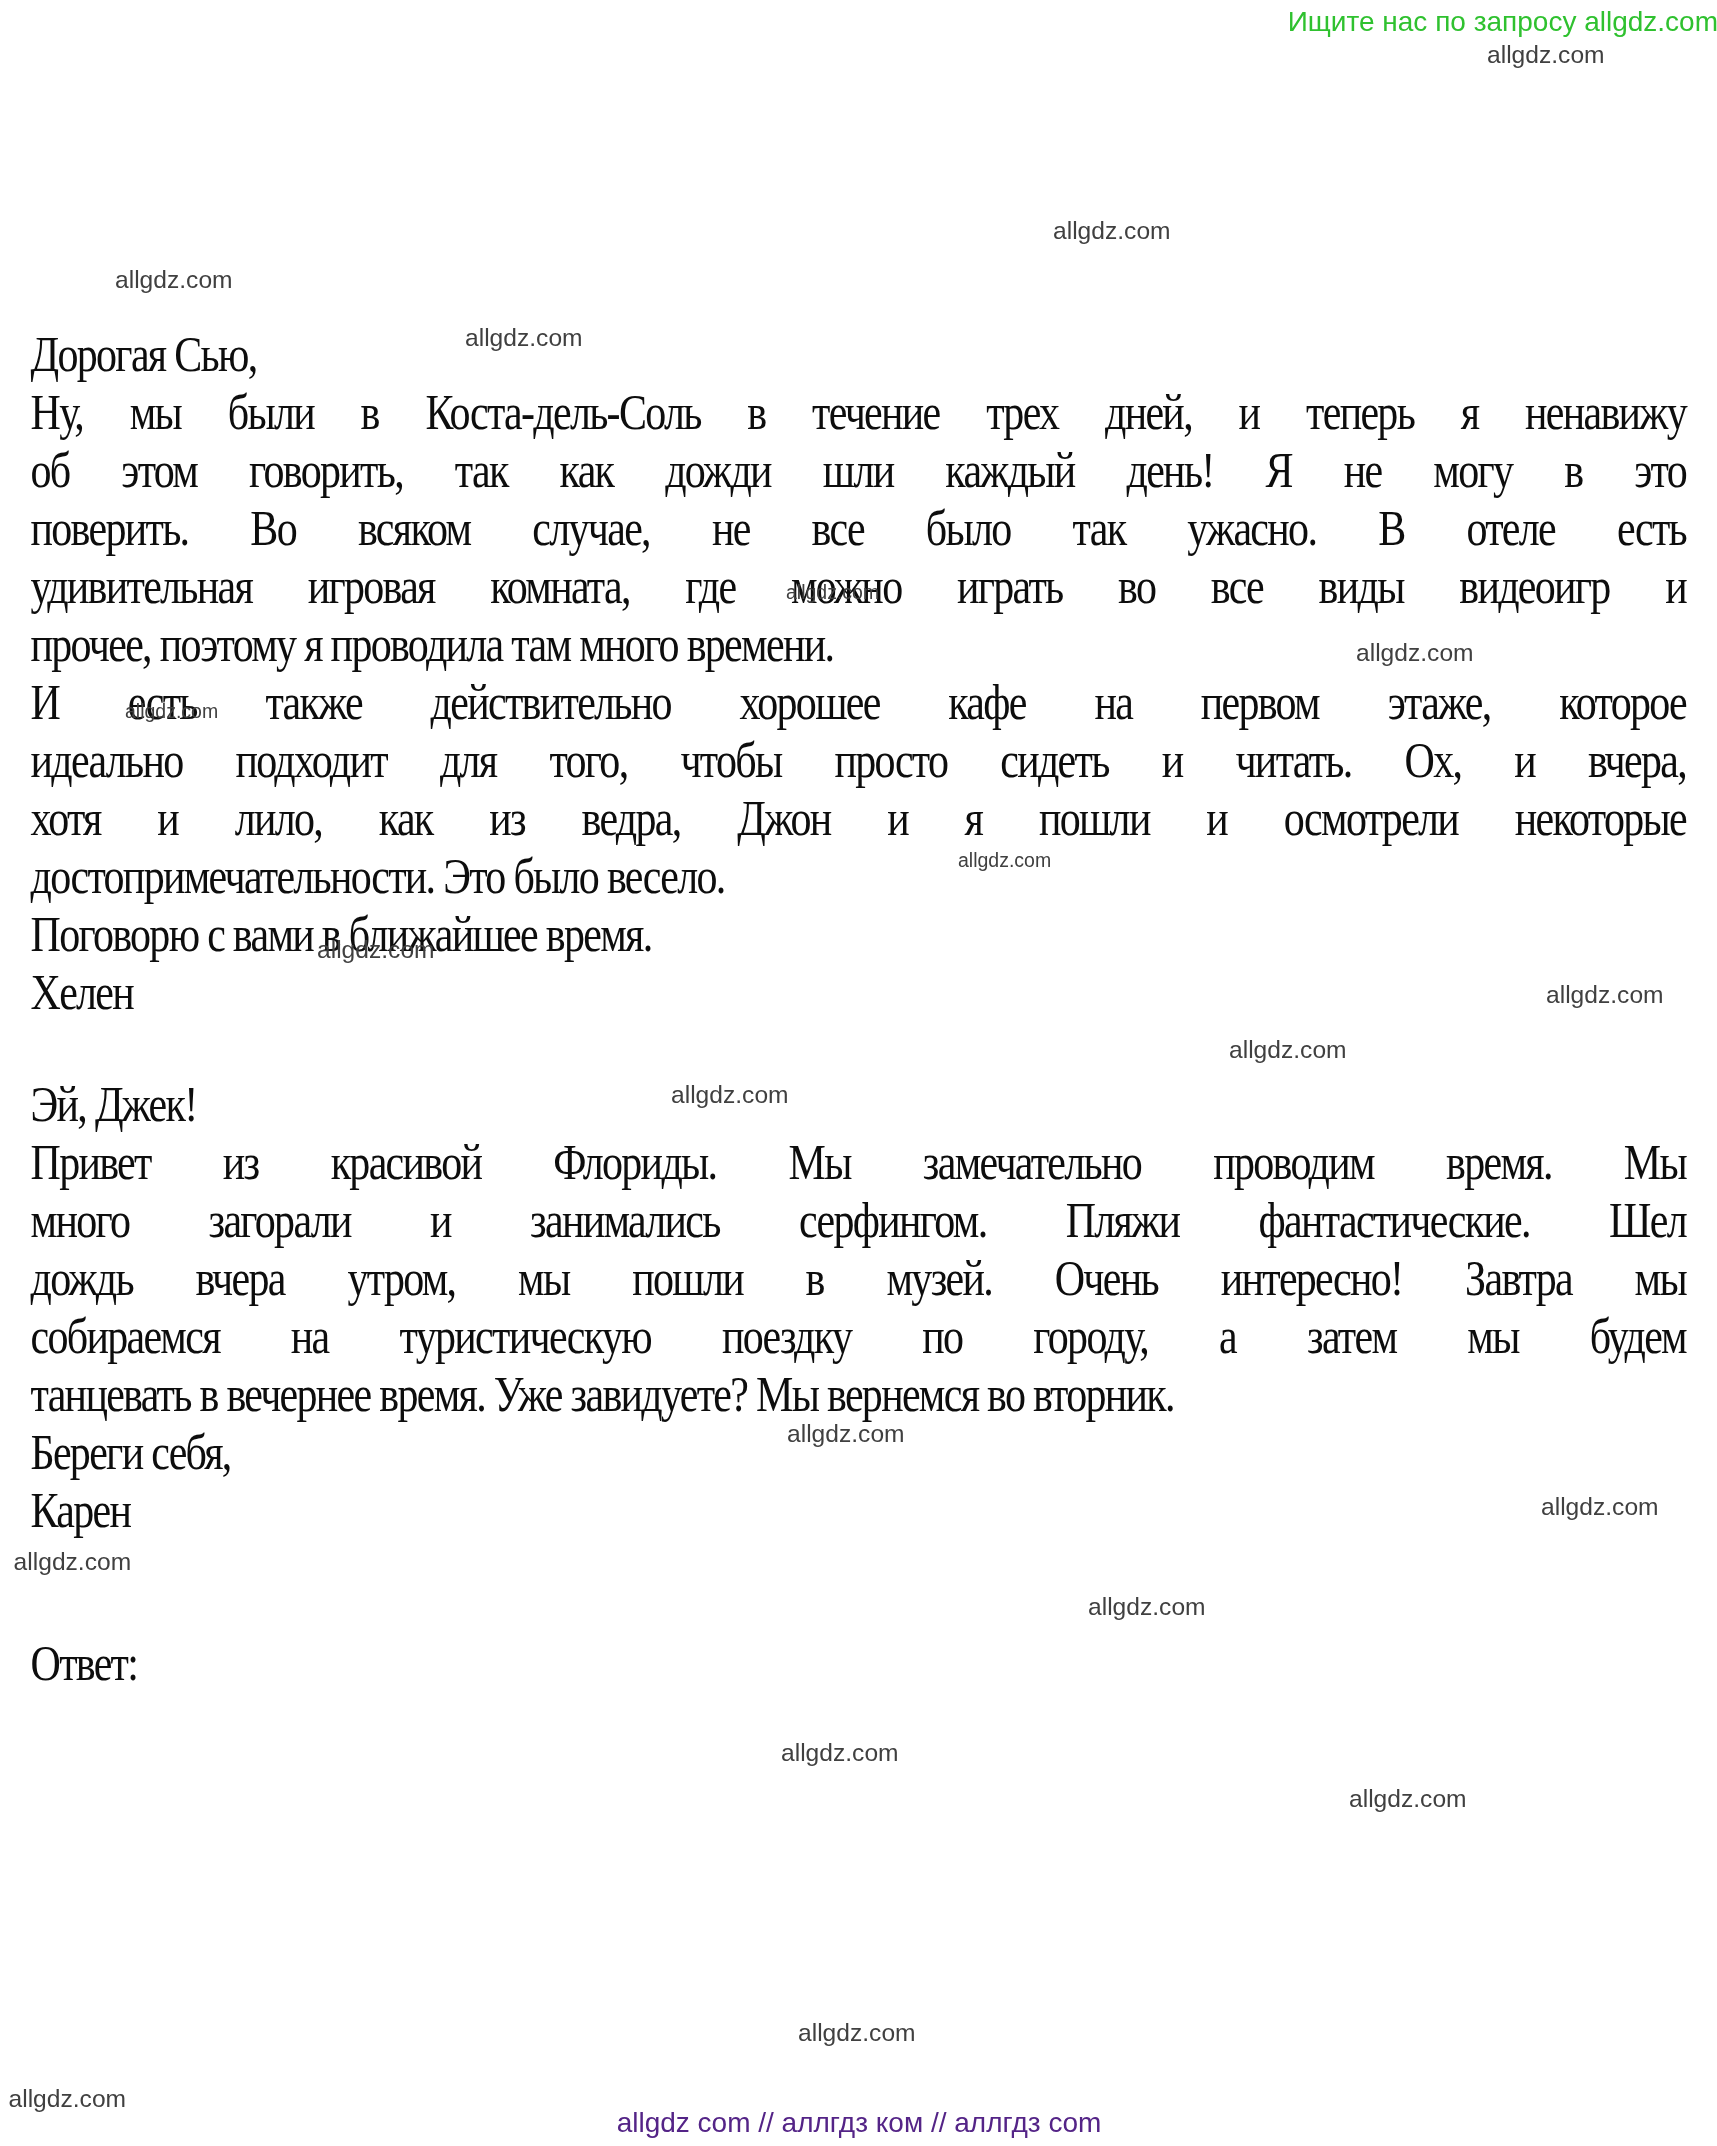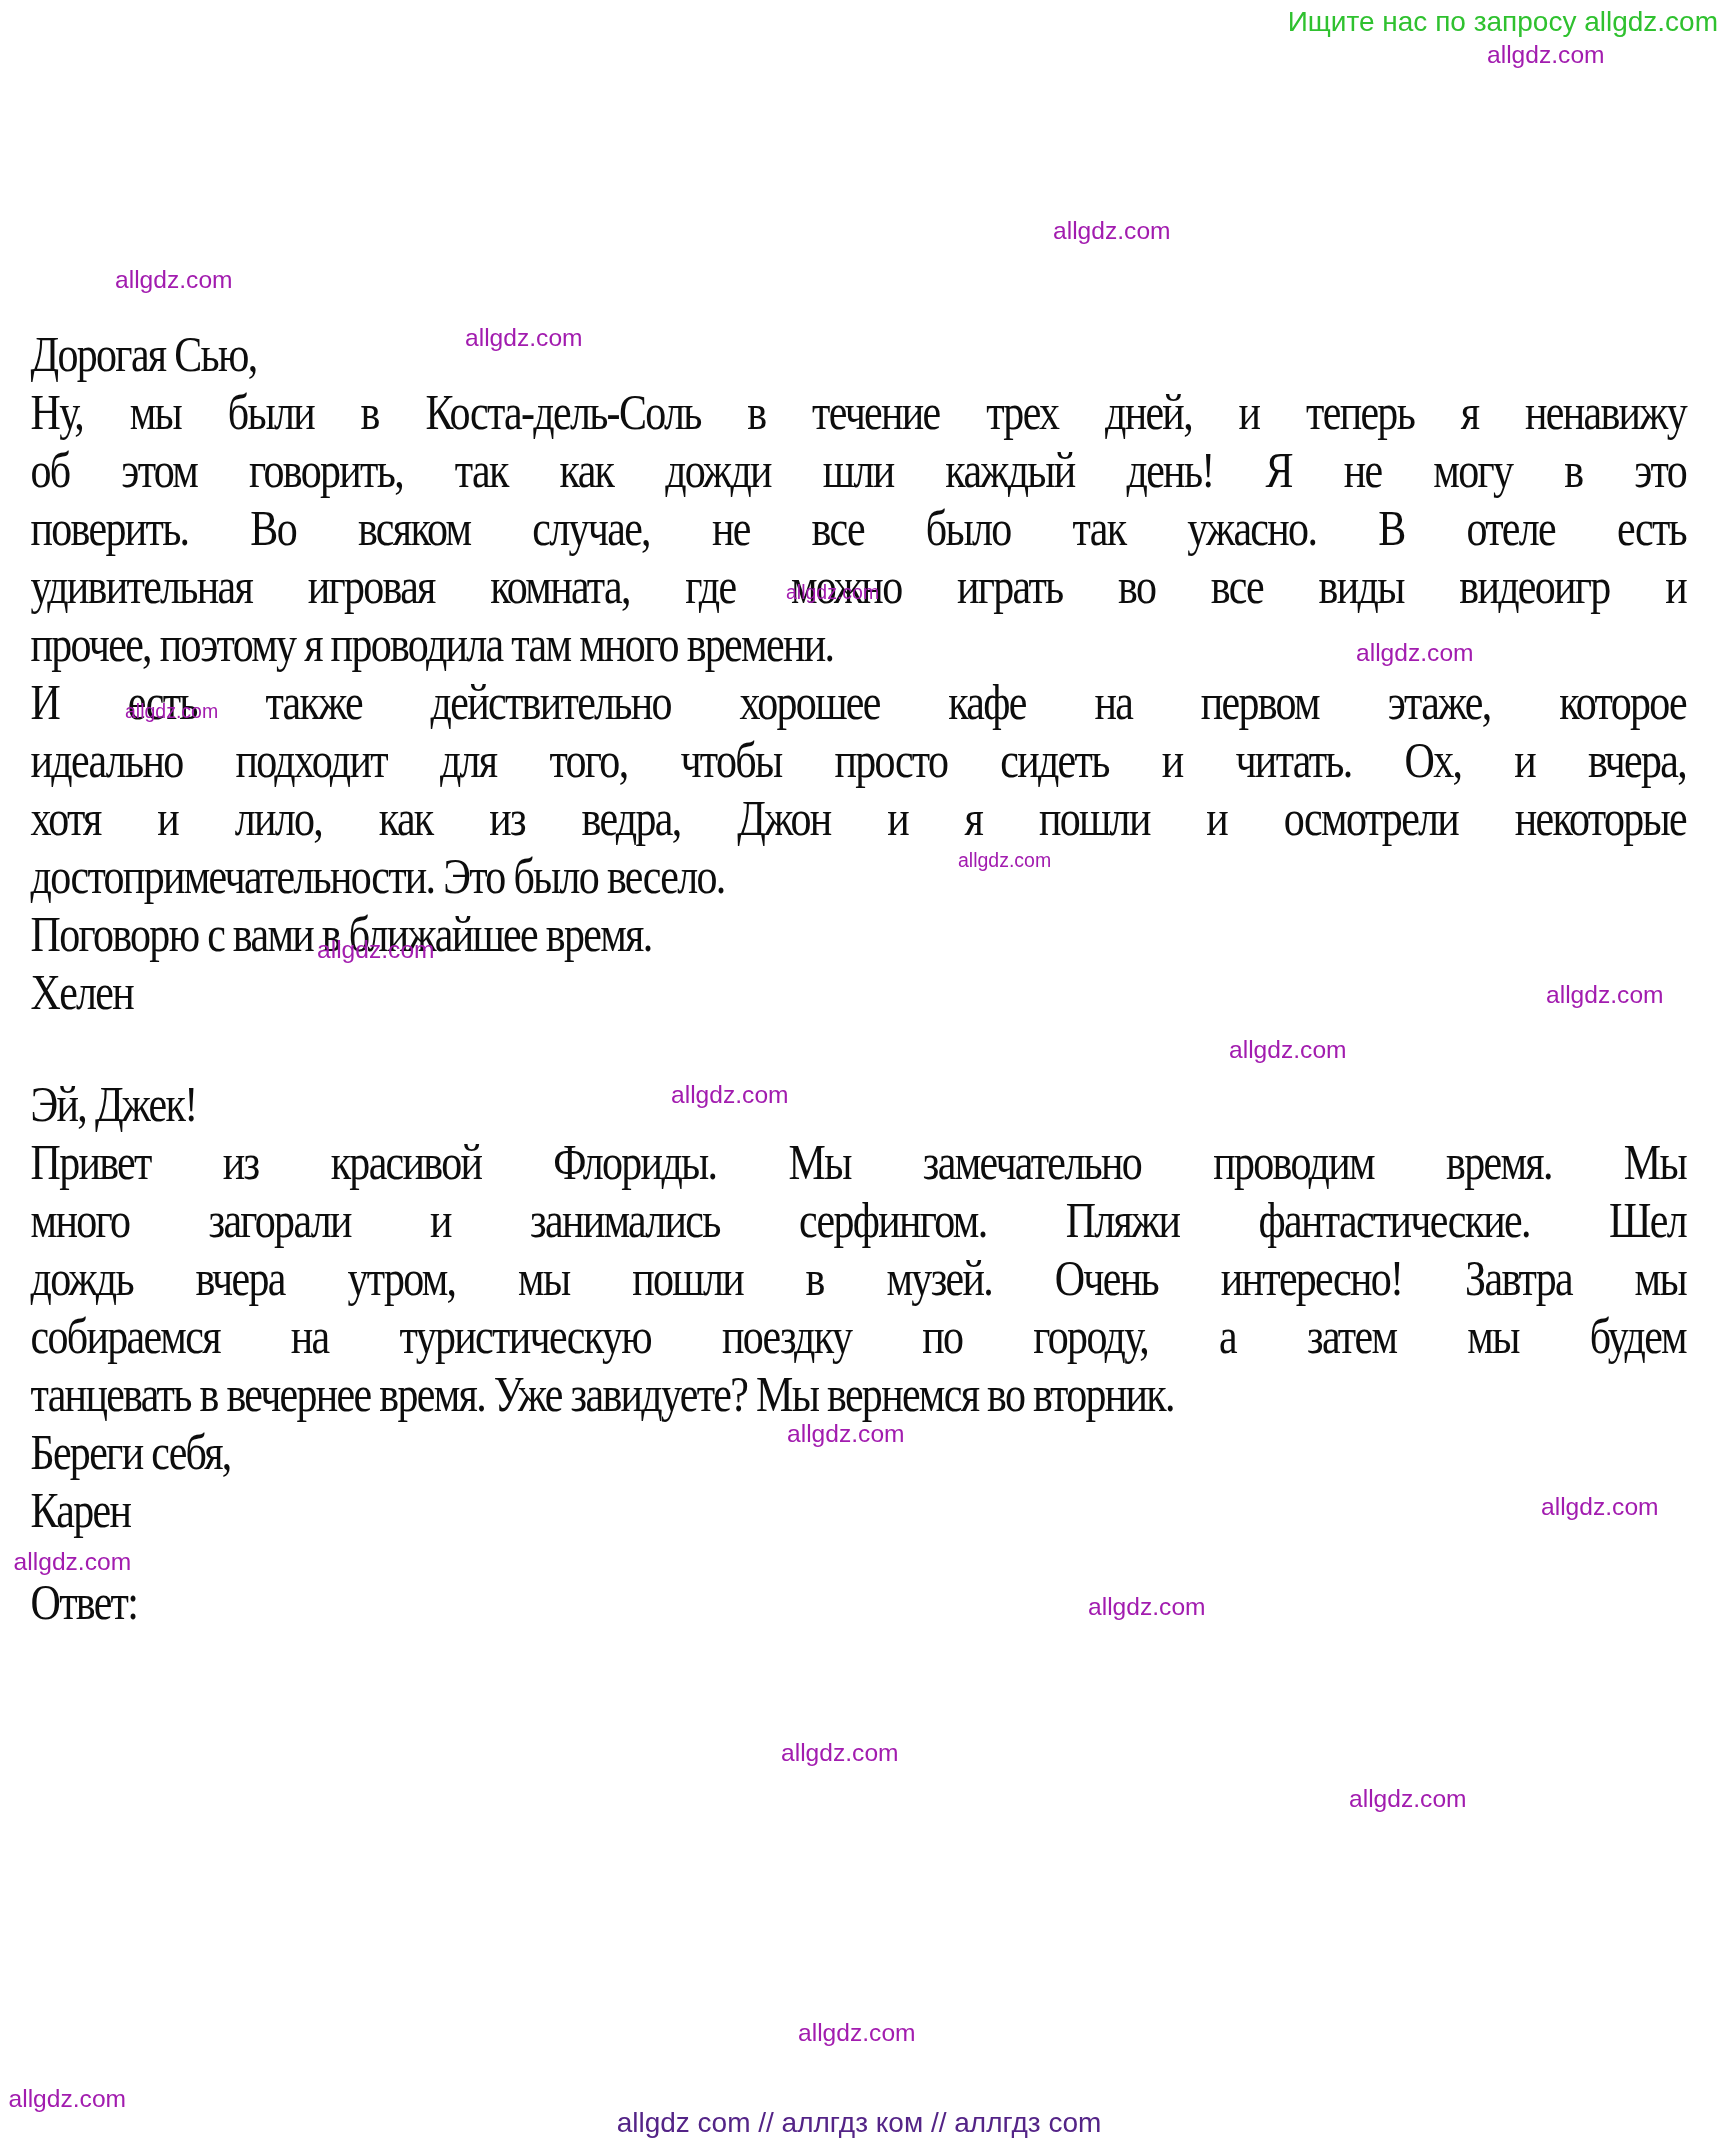--- a/index.html
+++ b/index.html
@@ -29,21 +29,21 @@
     line-height: 30.5px;
     color: #2fc12f;
   }
 
   
   .wm {
     position: absolute;
     font-family: "Liberation Sans", sans-serif;
     font-size: 24.6px;
     line-height: 27px;
-    color: #a21caf;
+    color: #404040;
     white-space: nowrap;
   }
   .wm-sm {
     font-size: 19.5px;
     line-height: 22px;
   }
 
   
   .tblock {
     position: absolute;
@@ -62,21 +62,21 @@
   .tline.j {
     white-space: normal;
     text-align: justify;
     text-align-last: justify;
   }
   .block-instruction { top: 88px; }
   .block-postcard    { top: 325px; }
   .block-postcard .tline { height: 58px; line-height: 58px; }
   .block-email       { top: 1075px; }
   .block-email .tline { height: 58px; line-height: 58px; }
-  .answer-heading    { position: absolute; left: 30.5px; top: 1573px; }
+  .answer-heading    { position: absolute; left: 30.5px; top: 1634px; }
   .block-answers     { top: 1695px; }
   .block-answers .tline { height: 57px; line-height: 57px; }
 
   
   .footer {
     position: absolute;
     left: 0;
     right: 0;
     top: 2107px;
     text-align: center;

